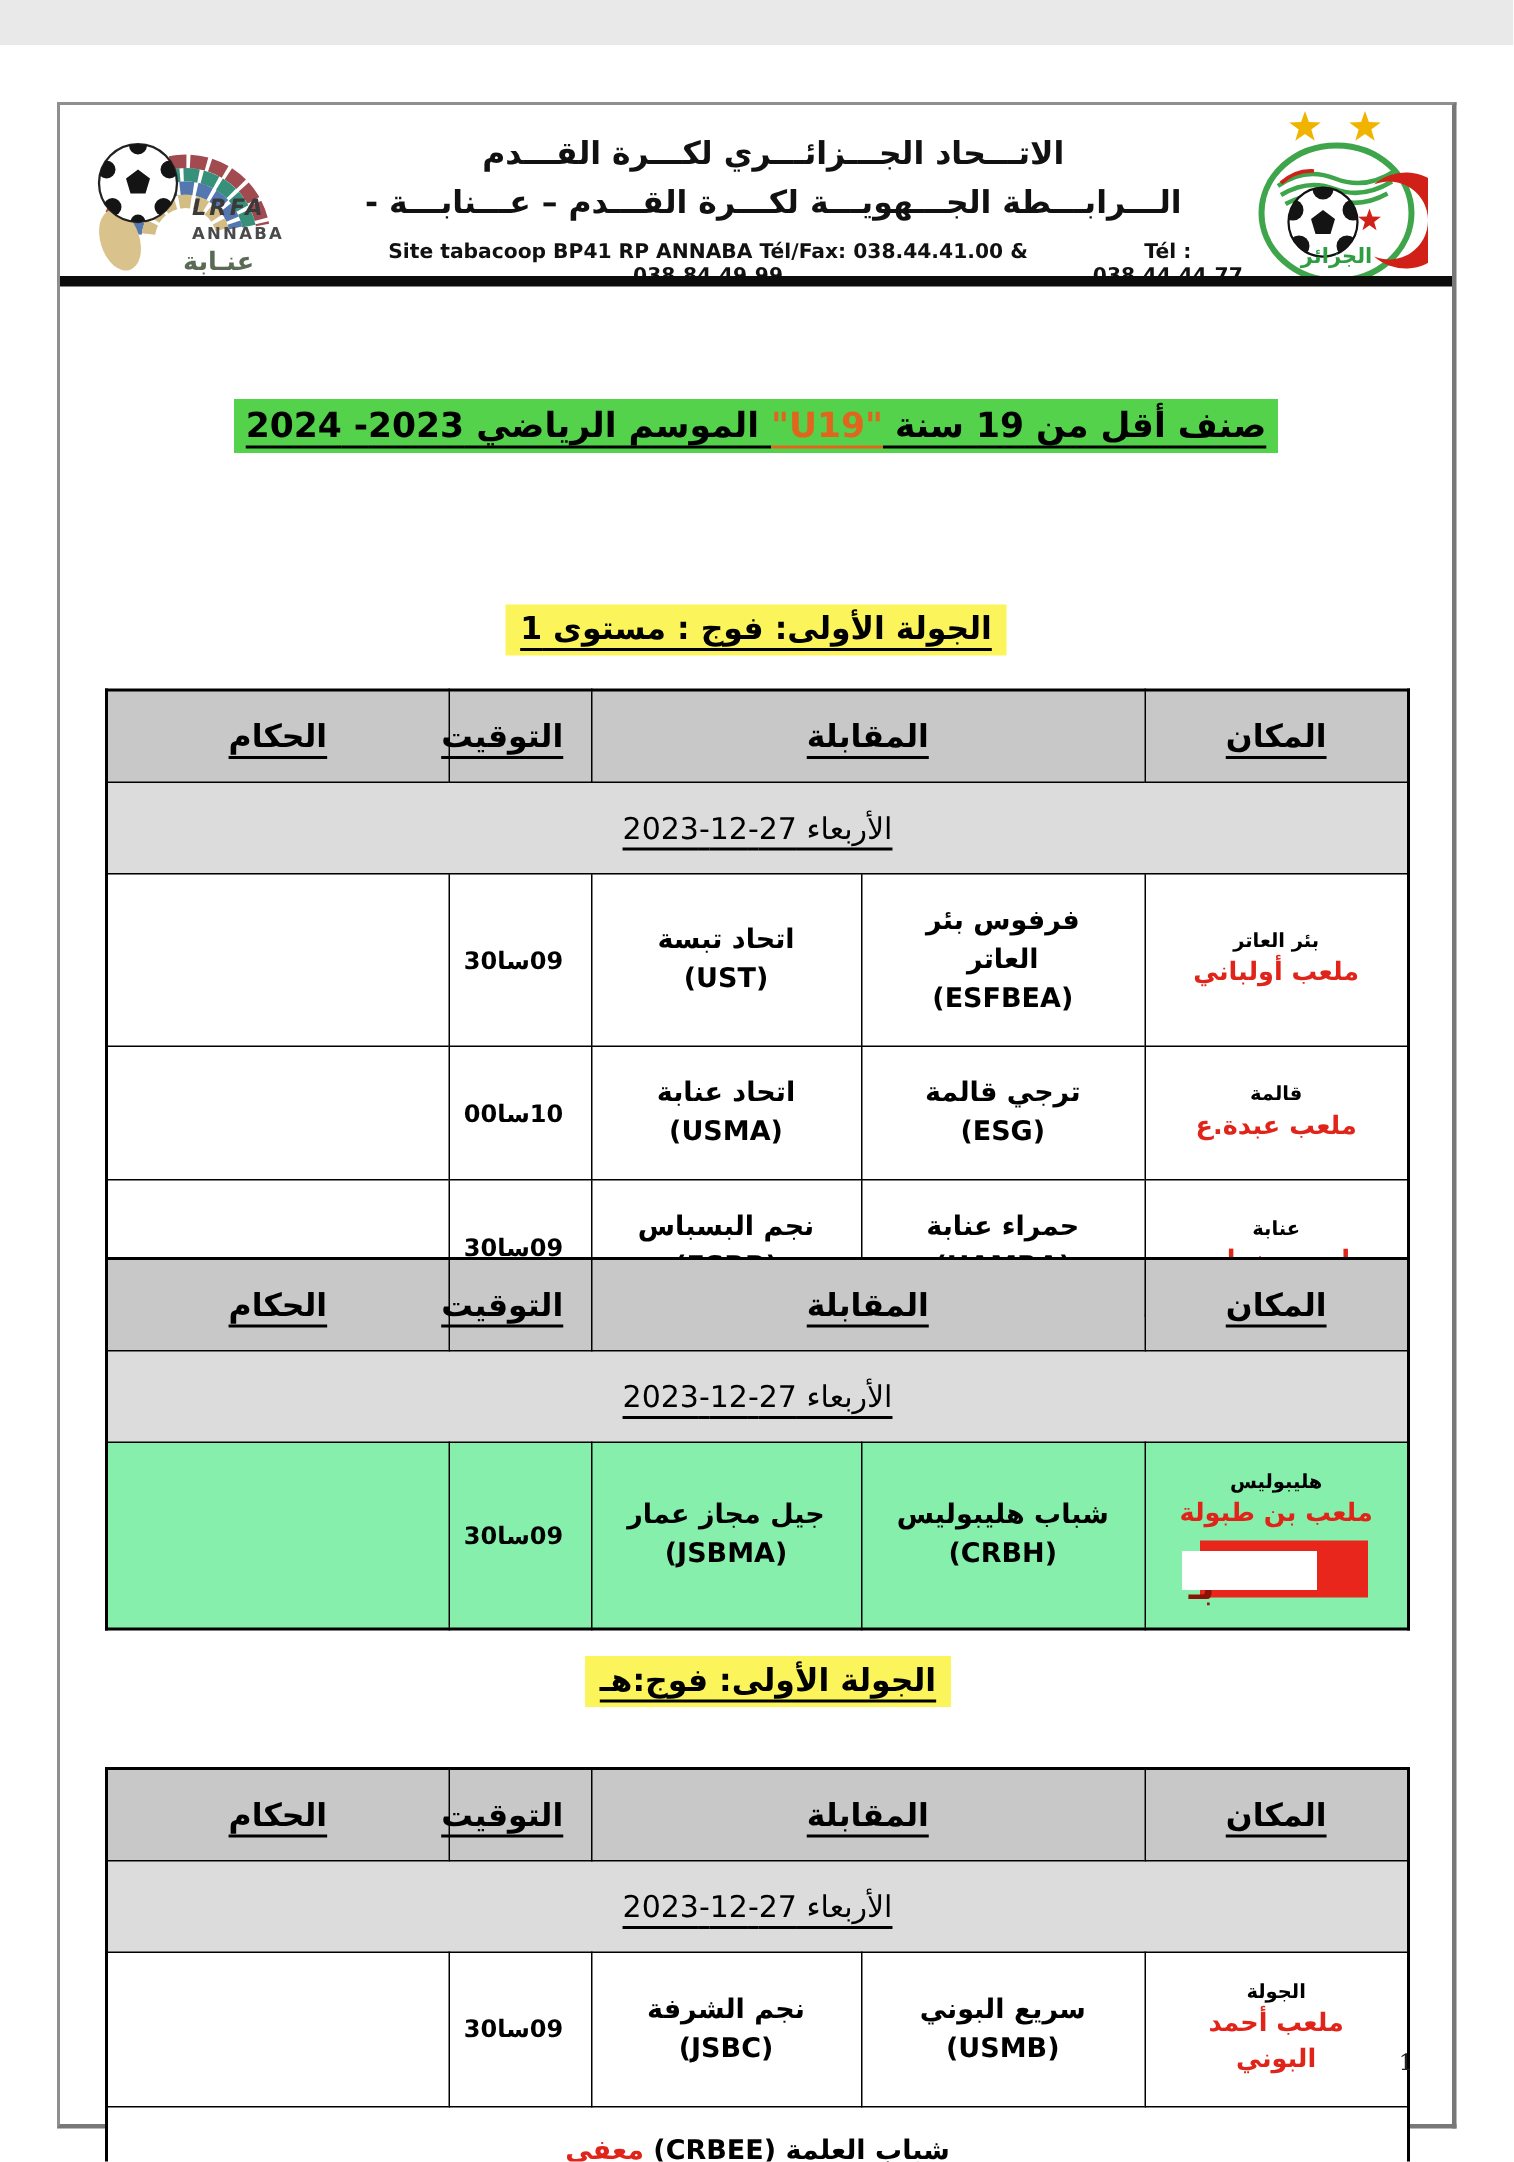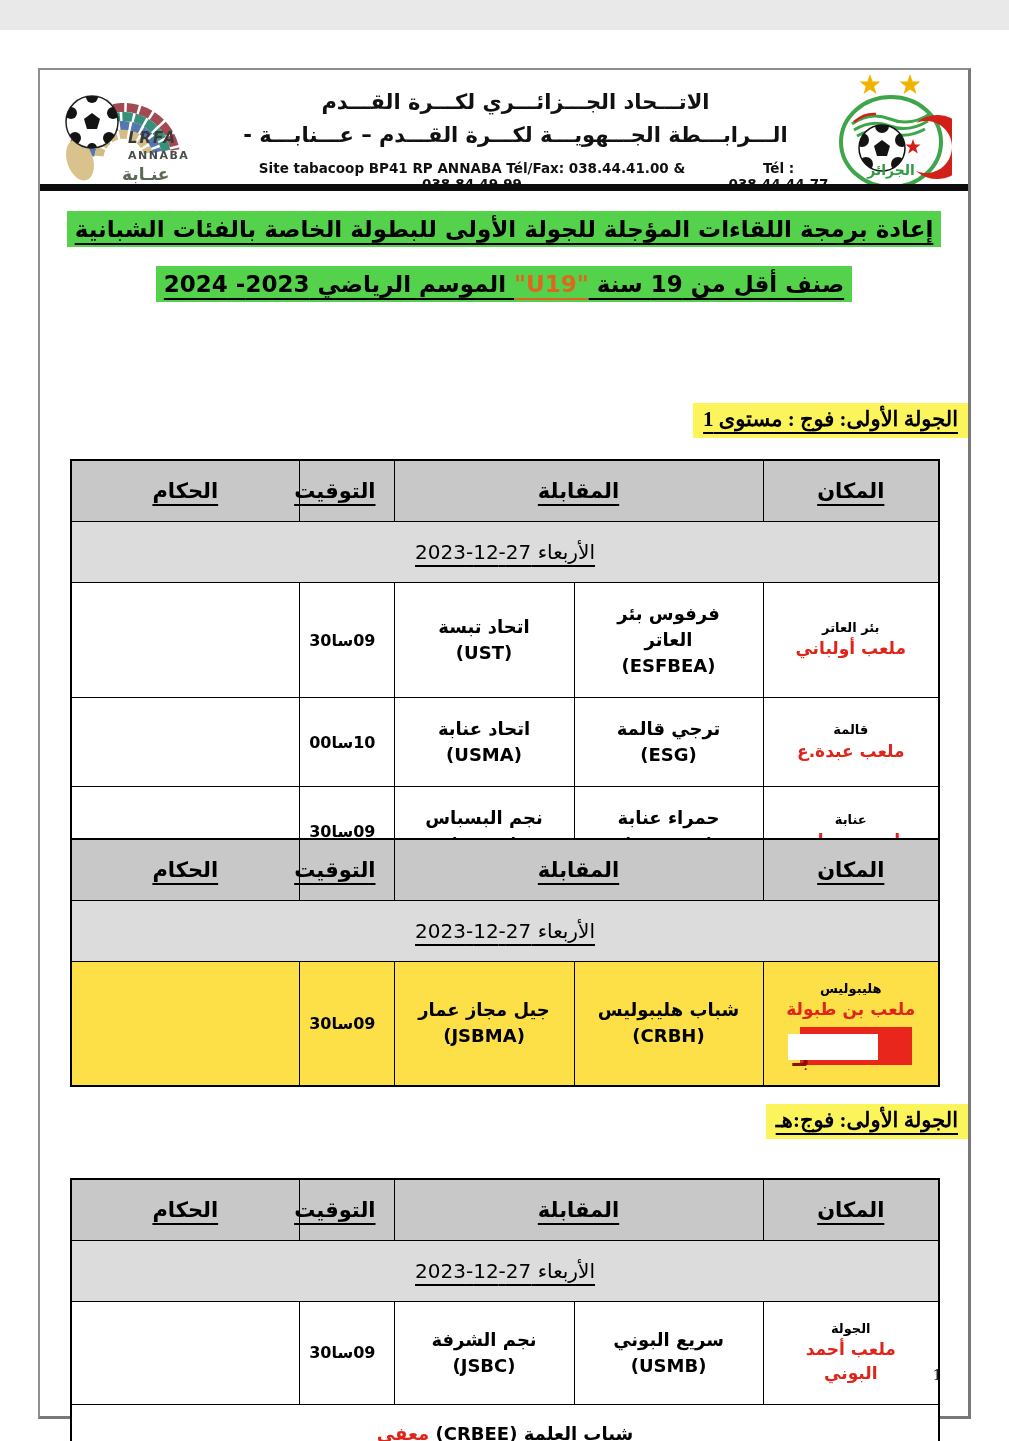--- a/index.html
+++ b/index.html
@@ -47,42 +47,42 @@
   .t1 { top: 141px; }
   .t2 { top: 196px; }
   .hl-g { background: #54d24c; }
   .hl-y { background: #fbf55b; }
   .big-title {
     font-weight: bold; font-size: 23px; color: #000;
     padding: 5px 8px; display: inline-block;
   }
   .u { text-decoration: underline; text-underline-offset: 6px; text-decoration-thickness: 2px; }
   .orange { color: #e0661e; }
-  .sec-title { position: absolute; width: 100%; text-align: right; direction: rtl; font-family: Liberation Serif, serif; }
+  .sec-title { position: absolute; width: 100%; text-align: center; direction: rtl; }
   .s1 { top: 333px; } .s2 { top: 716px; } .s3 { top: 1034px; padding-left: 16px; }
   .sec-title span {
     font-weight: bold; font-size: 21px; color: #000;
     padding: 4px 10px 6px; display: inline-block;
   }
   
   table {
     position: absolute; left: 30px;
     width: 868px; border-collapse: collapse; table-layout: fixed;
     direction: rtl; border: 2px solid #000;
   }
   .tb1 { top: 389px; } .tb2 { top: 768px; } .tb3 { top: 1108px; }
   td, th { border: 1.5px solid #000; text-align: center; vertical-align: middle; padding: 18px; }
   th { background: #c8c8c8; height: 48px; font-size: 21px; font-weight: bold; }
   .tb3 th { height: 44px; }
   .date-cell { background: #dcdcdc; height: 46px; font-size: 20px; font-weight: normal; }
   .tb3 .date-cell { height: 44px; }
   .row-t1 td { height: 61px; }
   .row-t2 td { height: 94px; }
   .row-t3 td { height: 62px; }
-  .hl-row td { background: #fde047; }
+  .hl-row td { background: #86efac; }
   .tname, .tcode { font-weight: bold; font-size: 18px; line-height: 1.45; color: #000; }
   .time-cell { font-weight: bold; font-size: 16px; color: #000; }
   .pcity { font-weight: bold; font-size: 13px; color: #000; line-height: 1.4; }
   .pstad { font-weight: bold; font-size: 17px; color: #e0241a; line-height: 1.4; }
   .exempt-cell { height: 50px; font-weight: bold; font-size: 18px; background: #fff; }
   .tb3 .exempt-cell { height: 46px; }
   .red-flag { color: #e0241a; text-decoration: underline; text-underline-offset: 5px; }
   
   .redact { position: relative; height: 42px; margin: 3px 6px 0 6px; }
   .redact-red { position: absolute; left: 12px; right: 2px; top: 2px; bottom: 2px; background: #e8261b; z-index: 0; }
@@ -165,23 +165,20 @@
     <div class="org1">الاتـــحاد الجـــزائـــري لكـــرة القـــدم</div>
     <div class="org2">الـــرابـــطة الجـــهويـــة لكـــرة القـــدم – عـــنابـــة -</div>
     <div class="contact-row">
       <span>Site tabacoop BP41 RP ANNABA Tél/Fax: 038.44.41.00 &amp; 038.84.49.99</span>
       <span>Tél : 038.44.44.77</span>
     </div>
   </div>
 
   <div class="header-divider"></div>
 
-  <div class="title-line t1">
-    <span class="hl-g big-title u">إعادة برمجة اللقاءات المؤجلة للجولة الأولى للبطولة الخاصة بالفئات الشبانية</span>
-  </div>
   <div class="title-line t2">
     <span class="hl-g big-title">
       <span class="u">صنف أقل من 19 سنة </span><span dir="ltr" class="u orange">"U19"</span><span class="u"> الموسم الرياضي 2023- 2024</span>
     </span>
   </div>
 
   <div class="sec-title s1">
     <span class="hl-y u">الجولة الأولى:  فوج : مستوى 1</span>
   </div>
 

